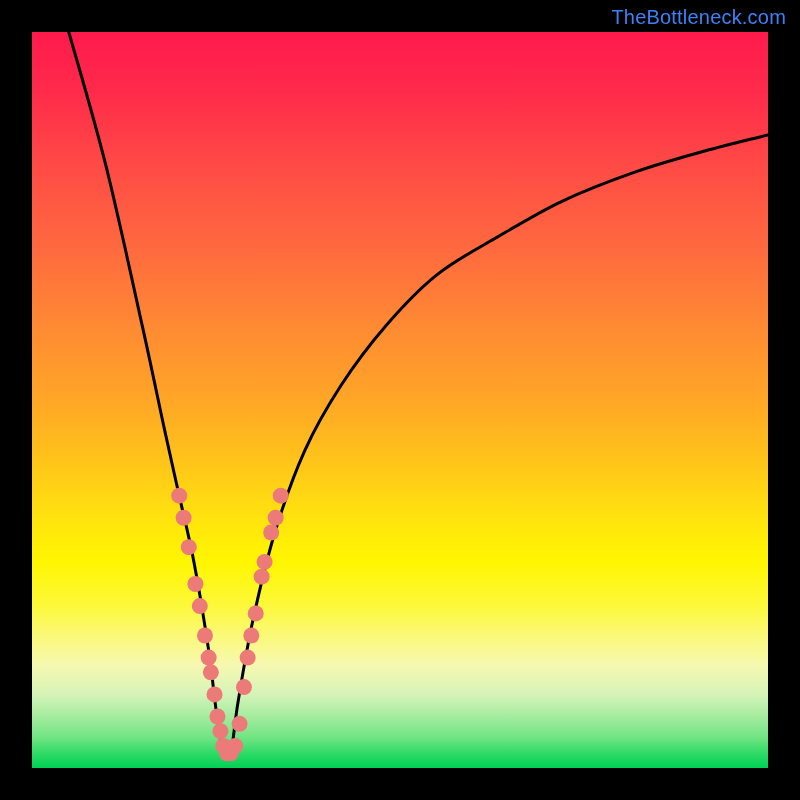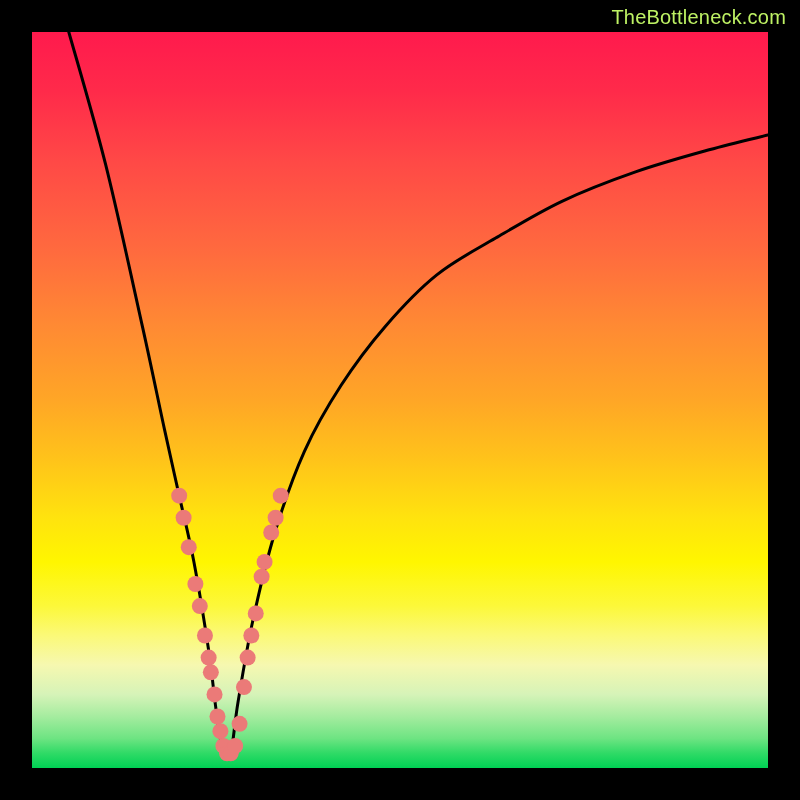--- a/index.html
+++ b/index.html
@@ -44,21 +44,21 @@
       #a5ec9f 93%,
       #6de482 96%,
       #2fda66 98%,
       #00d154 100%
     );
   }
   .watermark {
     position: absolute;
     top: 6px;
     right: 14px;
-    color: #bef264;
+    color: #3b82f6;
     font-size: 20px;
     letter-spacing: 0.2px;
     font-weight: 500;
   }
   svg.curve {
     position: absolute;
     left: 0;
     top: 0;
     width: 736px;
     height: 736px;

